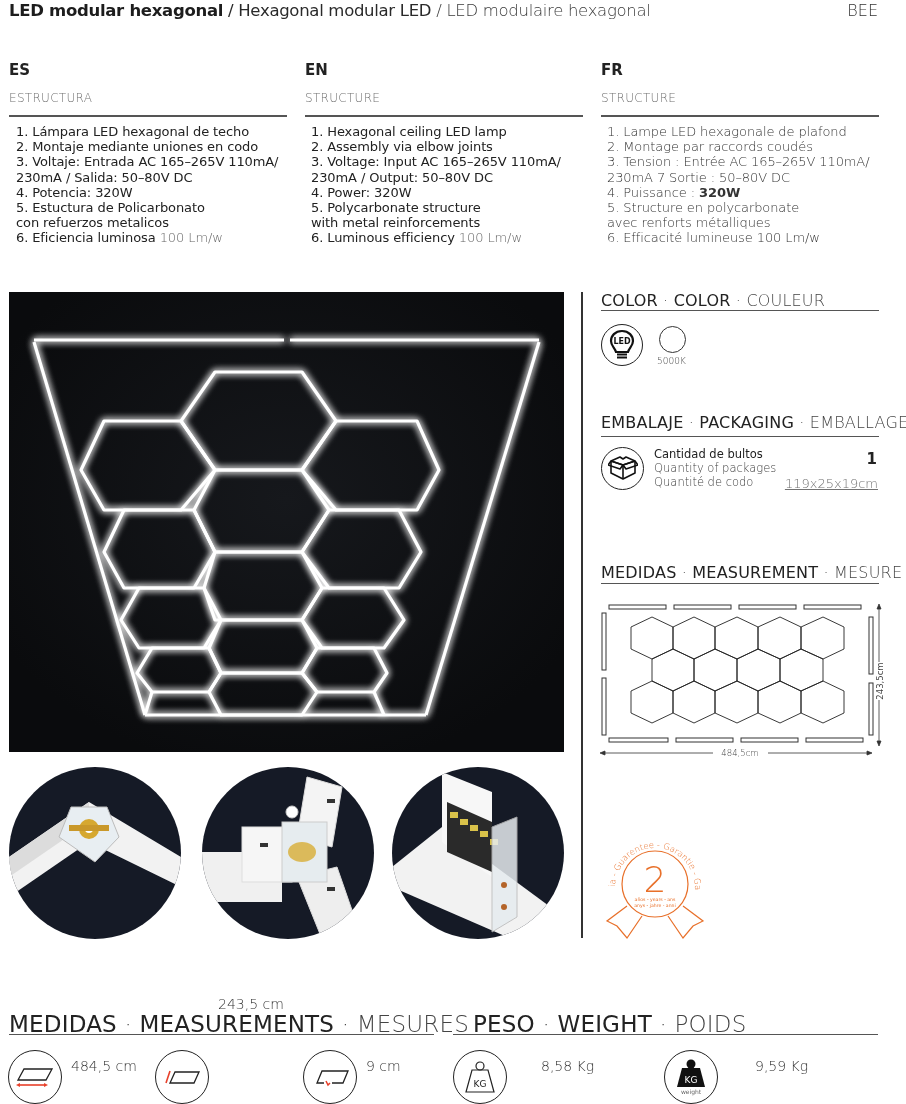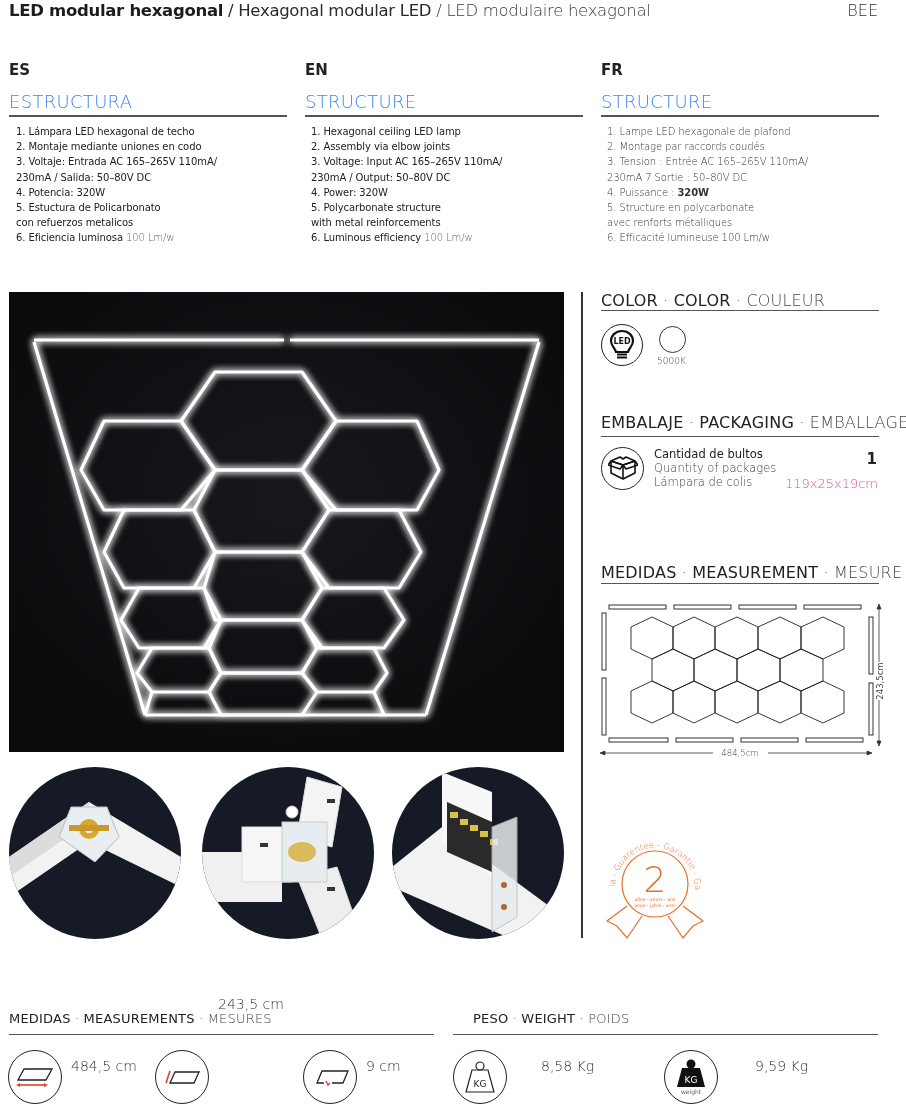--- a/index.html
+++ b/index.html
@@ -7,44 +7,44 @@
   body { position: relative; font-family: "DejaVu Sans", sans-serif; color: #222; }
   .abs { position: absolute; }
 
   .top-title { left: 9px; top: 0px; font-size: 16.5px; letter-spacing: -0.3px; white-space: nowrap; line-height: 22px; color: #222; }
   .top-title .t1 { font-weight: 600; color: #1d1d1d; }
   .top-title .t2 { font-weight: 500; color: #2a2a2a; }
   .top-title .t3 { font-weight: 300; color: #3a3a3a; }
   .brand { right: 28px; top: 0px; font-size: 16px; line-height: 22px; color: #333; font-weight: 300; }
 
   .lang { font-size: 15px; font-weight: 700; color: #222; top: 61px; }
-  .struct-h { font-size: 18px; font-weight: 300; color: #3b82f6; top: 91px; letter-spacing: 0.3px; }
+  .struct-h { font-size: 12px; font-weight: 300; color: #737373; top: 91px; letter-spacing: 0.3px; }
   .rule { height: 1.5px; background: #555; }
-  .spec-list { top: 124px; font-size: 10px; line-height: 15.2px; color: #222; font-weight: 400; letter-spacing: -0.1px; }
+  .spec-list { top: 124px; font-size: 13px; line-height: 15.2px; color: #222; font-weight: 400; letter-spacing: -0.1px; }
   .spec-list .ln { white-space: nowrap; }
   .spec-list .lt { color: #666; font-weight: 300; }
   .spec-list .bd { font-weight: 700; }
 
   .main-photo { left: 9px; top: 292px; width: 555px; height: 460px; background: #0d0f12; overflow: hidden; }
   .divider-v { left: 581px; top: 292px; width: 1.5px; height: 646px; background: #333; }
 
   .detail-circle { top: 767px; width: 172px; height: 172px; border-radius: 50%; background: #151a26; overflow: hidden; }
 
   .sec-h { font-size: 16px; color: #222; letter-spacing: 0.2px; white-space: nowrap; }
   .sec-h .b { font-weight: 500; }
   .sec-h .l { font-weight: 300; color: #444; }
 
   .circ-icon { border: 1.3px solid #222; border-radius: 50%; background: #fff; display: flex; align-items: center; justify-content: center; }
 
   .pkg-text { left: 654px; top: 447px; font-size: 11.5px; line-height: 14px; color: #222; }
   .pkg-text .l2, .pkg-text .l3 { font-weight: 300; color: #444; }
   .pkg-qty { right: 29px; top: 450px; font-size: 15px; font-weight: 700; }
-  .pkg-dims { right: 28px; top: 476px; font-size: 13px; font-weight: 300; color: #ec4899; }
-
-  .big-h { font-size: 13px; color: #222; letter-spacing: 0.2px; white-space: nowrap; }
+  .pkg-dims { right: 28px; top: 476px; font-size: 13px; font-weight: 300; color: #737373; text-decoration: underline; }
+
+  .big-h { font-size: 23px; color: #222; letter-spacing: 0.2px; white-space: nowrap; }
   .big-h .b { font-weight: 500; }
   .big-h .l { font-weight: 300; color: #444; }
 
   .val { font-size: 14px; font-weight: 300; color: #333; white-space: nowrap; }
 </style>
 </head>
 <body>
 
 <div class="abs top-title">
   <span class="t1">LED modular hexagonal</span><span class="t2"> / </span><span class="t2">Hexagonal modular LED</span><span class="t3"> / </span><span class="t3">LED modulaire hexagonal</span>
@@ -212,21 +212,21 @@
     <polyline points="3,6 15,10 27,6"></polyline>
     <line x1="15" y1="10" x2="15" y2="24"></line>
     <polyline points="3,6 0,10 12,14 15,10"></polyline>
     <polyline points="27,6 30,10 18,14 15,10"></polyline>
     <polyline points="3,6 12,2 15,4 18,2 27,6"></polyline>
   </svg>
 </div>
 <div class="abs pkg-text">
   <div>Cantidad de bultos</div>
   <div class="l2">Quantity of packages</div>
-  <div class="l3">Lámpara de colis</div>
+  <div class="l3">Quantité de codo</div>
 </div>
 <div class="abs pkg-qty">1</div>
 <div class="abs pkg-dims">119x25x19cm</div>
 
 <div class="abs sec-h" style="left:601px; top:563px">
   <span class="b">MEDIDAS</span><span class="l"> · </span><span class="b">MEASUREMENT</span><span class="l"> · </span><span class="l">MESURE</span>
 </div>
 <div class="abs rule" style="left:601px; top:583px; width:278px; height:1.2px"></div>
 <div class="abs" style="left:598px; top:600px; width:290px; height:165px">
   <svg width="290" height="165" viewBox="0 0 290 165">

